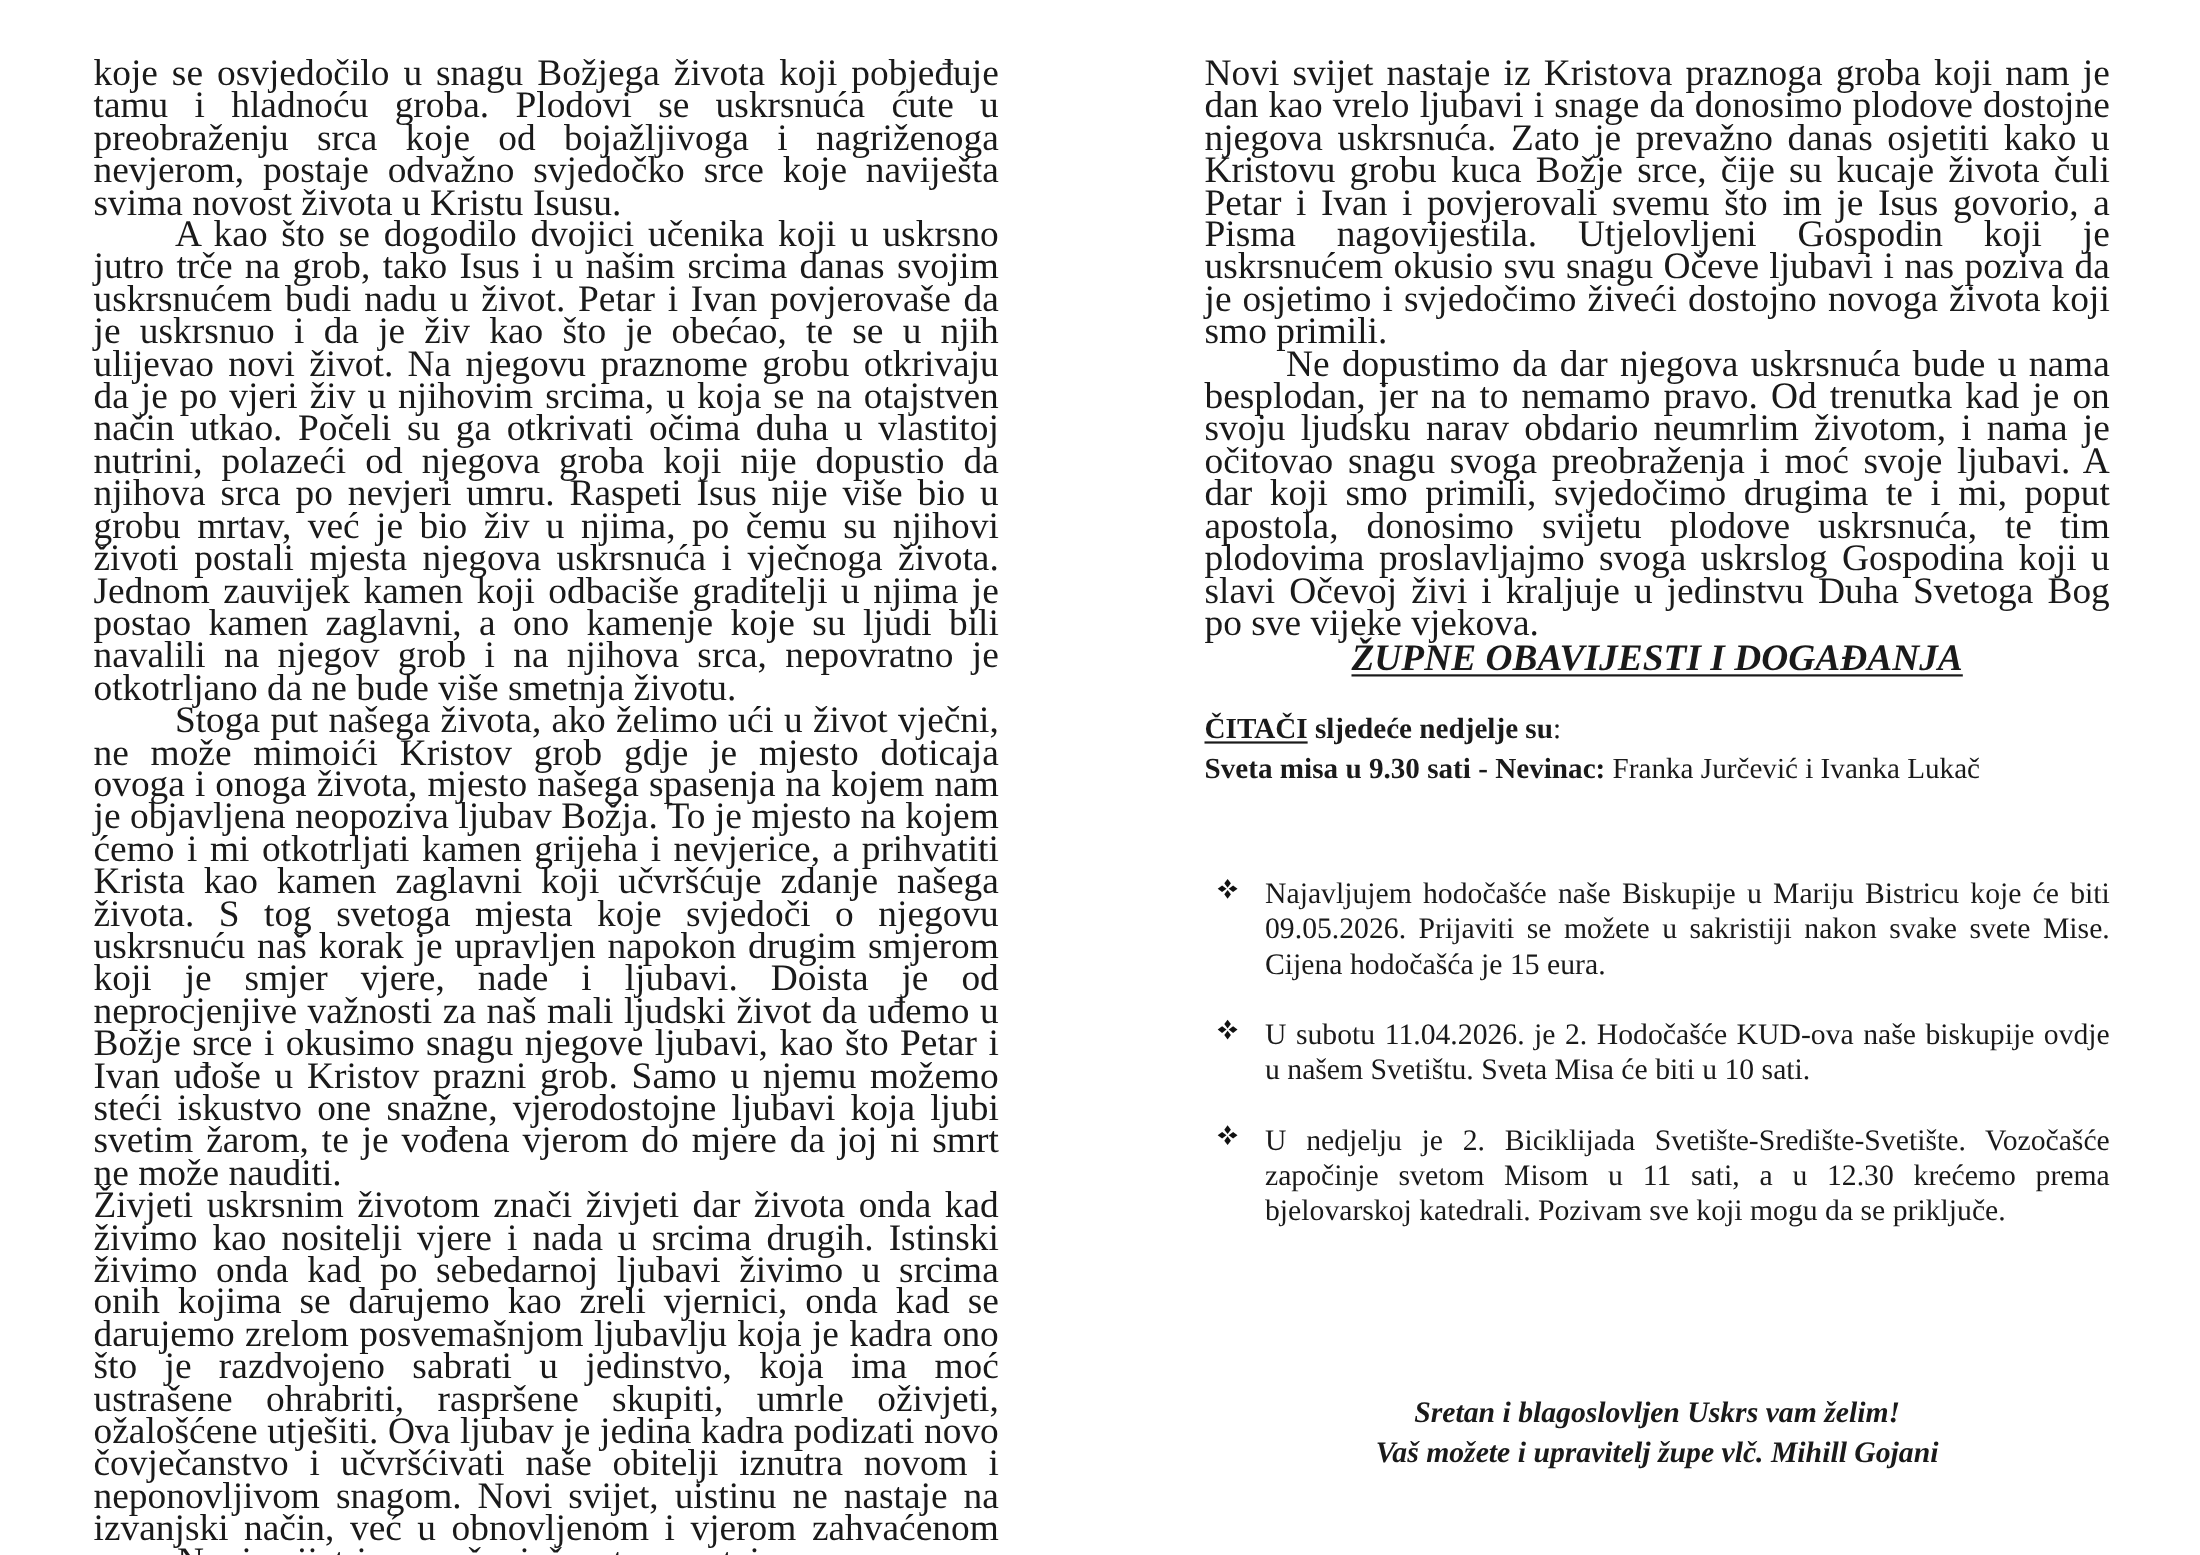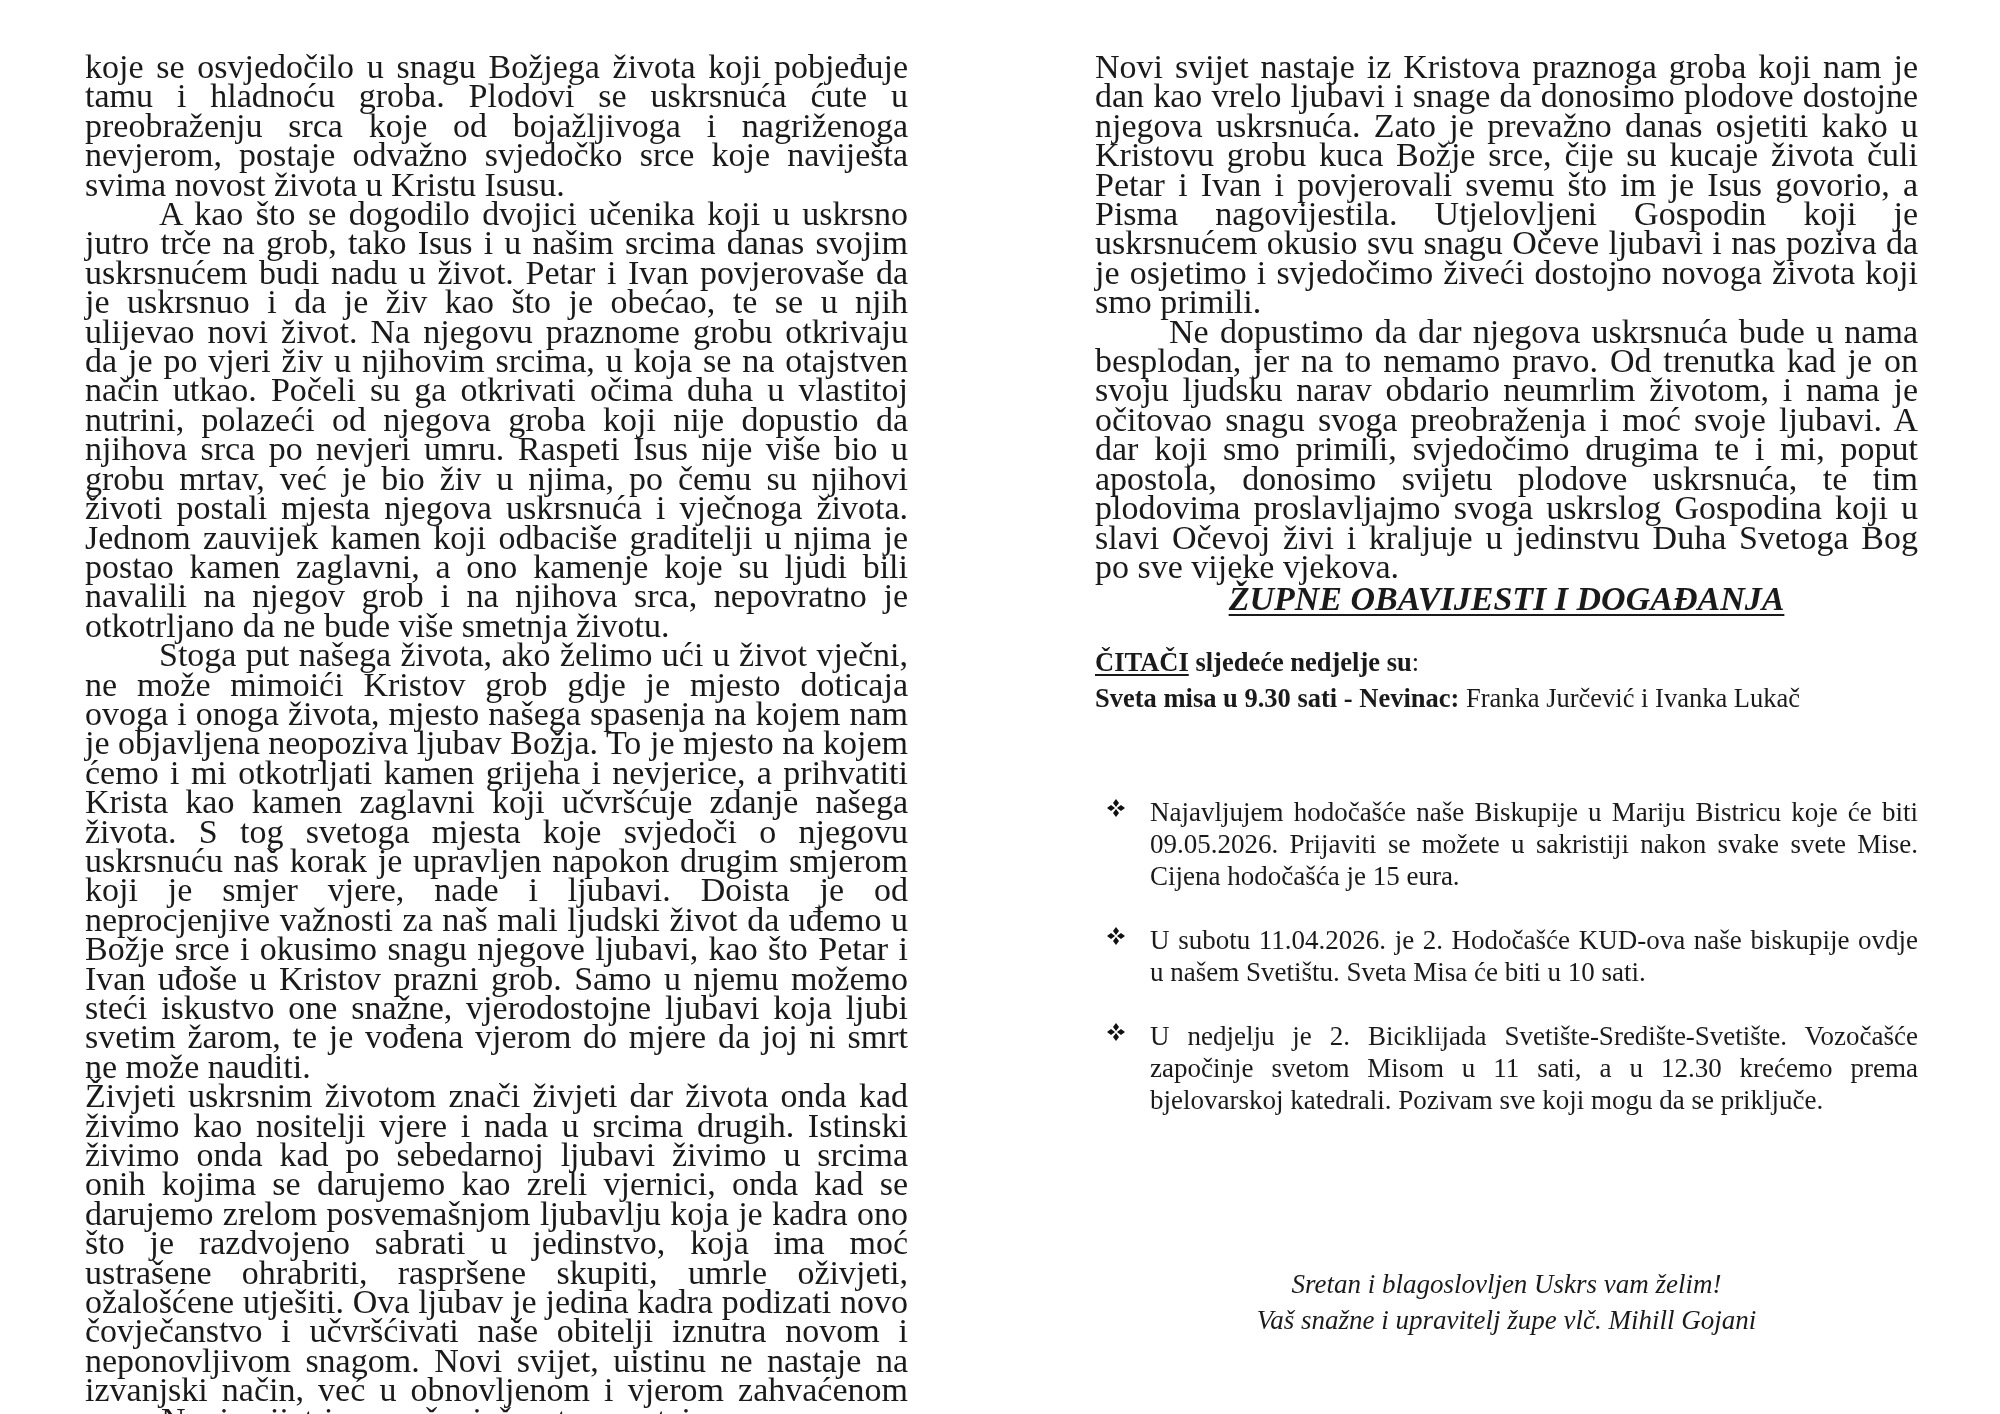--- a/index.html
+++ b/index.html
@@ -12,21 +12,21 @@
   .indent { text-indent:74px; }
   .heading { position:absolute; left:1095px; width:823px; top:580px; text-align:center;
              font-weight:bold; font-style:italic; font-size:34px; text-decoration:underline;
              text-decoration-thickness:2px; text-underline-offset:4px; }
   .readers { position:absolute; left:1095px; width:823px; top:644px; font-size:26.5px; line-height:36px; }
   .readers .b { font-weight:bold; }
   .readers .u { text-decoration:underline; text-decoration-thickness:2px; text-underline-offset:3px; }
   .bullets { position:absolute; left:1102px; width:816px; top:796px; font-size:27px; line-height:32px; }
   .bullet { position:relative; padding-left:48px; margin:0 0 32px 0; text-align:justify; text-align-last:left; }
   .bullet-icon { position:absolute; left:4px; top:2px; width:20px; height:20px; }
-  .signoff { position:absolute; left:1095px; width:823px; top:1266px; font-style:italic; font-size:27px; line-height:36px; text-align:center; }
+  .signoff { position:absolute; left:1095px; width:823px; top:1266px; font-style:italic; font-size:27px; line-height:36px; text-align:center;font-weight:bold; }
 </style>
 </head>
 <body>
 
 <div class="col col-left">
   <p class="para">koje se osvjedočilo u snagu Božjega života koji pobjeđuje tamu i hladnoću groba. Plodovi se uskrsnuća ćute u preobraženju srca koje od bojažljivoga i nagriženoga nevjerom, postaje odvažno svjedočko srce koje naviješta svima novost života u Kristu Isusu.</p>
   <p class="para indent">A kao što se dogodilo dvojici učenika koji u uskrsno jutro trče na grob, tako Isus i u našim srcima danas svojim uskrsnućem budi nadu u život. Petar i Ivan povjerovaše da je uskrsnuo i da je živ kao što je obećao, te se u njih ulijevao novi život. Na njegovu praznome grobu otkrivaju da je po vjeri živ u njihovim srcima, u koja se na otajstven način utkao. Počeli su ga otkrivati očima duha u vlastitoj nutrini, polazeći od njegova groba koji nije dopustio da njihova srca po nevjeri umru. Raspeti Isus nije više bio u grobu mrtav, već je bio živ u njima, po čemu su njihovi životi postali mjesta njegova uskrsnuća i vječnoga života. Jednom zauvijek kamen koji odbaciše graditelji u njima je postao kamen zaglavni, a ono kamenje koje su ljudi bili navalili na njegov grob i na njihova srca, nepovratno je otkotrljano da ne bude više smetnja životu.</p>
   <p class="para indent">Stoga put našega života, ako želimo ući u život vječni, ne može mimoići Kristov grob gdje je mjesto doticaja ovoga i onoga života, mjesto našega spasenja na kojem nam je objavljena neopoziva ljubav Božja. To je mjesto na kojem ćemo i mi otkotrljati kamen grijeha i nevjerice, a prihvatiti Krista kao kamen zaglavni koji učvršćuje zdanje našega života. S tog svetoga mjesta koje svjedoči o njegovu uskrsnuću naš korak je upravljen napokon drugim smjerom koji je smjer vjere, nade i ljubavi. Doista je od neprocjenjive važnosti za naš mali ljudski život da uđemo u Božje srce i okusimo snagu njegove ljubavi, kao što Petar i Ivan uđoše u Kristov prazni grob. Samo u njemu možemo steći iskustvo one snažne, vjerodostojne ljubavi koja ljubi svetim žarom, te je vođena vjerom do mjere da joj ni smrt ne može nauditi.</p>
   <p class="para">Živjeti uskrsnim životom znači živjeti dar života onda kad živimo kao nositelji vjere i nada u srcima drugih. Istinski živimo onda kad po sebedarnoj ljubavi živimo u srcima onih kojima se darujemo kao zreli vjernici, onda kad se darujemo zrelom posvemašnjom ljubavlju koja je kadra ono što je razdvojeno sabrati u jedinstvo, koja ima moć ustrašene ohrabriti, raspršene skupiti, umrle oživjeti, ožalošćene utješiti. Ova ljubav je jedina kadra podizati novo čovječanstvo i učvršćivati naše obitelji iznutra novom i neponovljivom snagom. Novi svijet, uistinu ne nastaje na izvanjski način, već u obnovljenom i vjerom zahvaćenom srcu. Novi svijet i novo čovječanstvo nastaju u srcu punom života vječnoga, u srcu punom Božje ljubavi koju Uskrsli utiskuje u naša srca.</p>
 </div>
@@ -78,14 +78,14 @@
           <polygon points="1,10 5,7 9,10 5,13"></polygon>
           <polygon points="11,10 15,7 19,10 15,13"></polygon>
         </g>
       </svg>
     <span>U nedjelju je 2. Biciklijada Svetište-Središte-Svetište. Vozočašće započinje svetom Misom u 11 sati, a u 12.30 krećemo prema bjelovarskoj katedrali. Pozivam sve koji mogu da se priključe.</span>
   </div>
 </div>
 
 <div class="signoff">
   <div>Sretan i blagoslovljen Uskrs vam želim!</div>
-  <div>Vaš snažne i upravitelj župe vlč. Mihill Gojani</div>
+  <div>Vaš možete i upravitelj župe vlč. Mihill Gojani</div>
 </div>
 
 </body></html>

